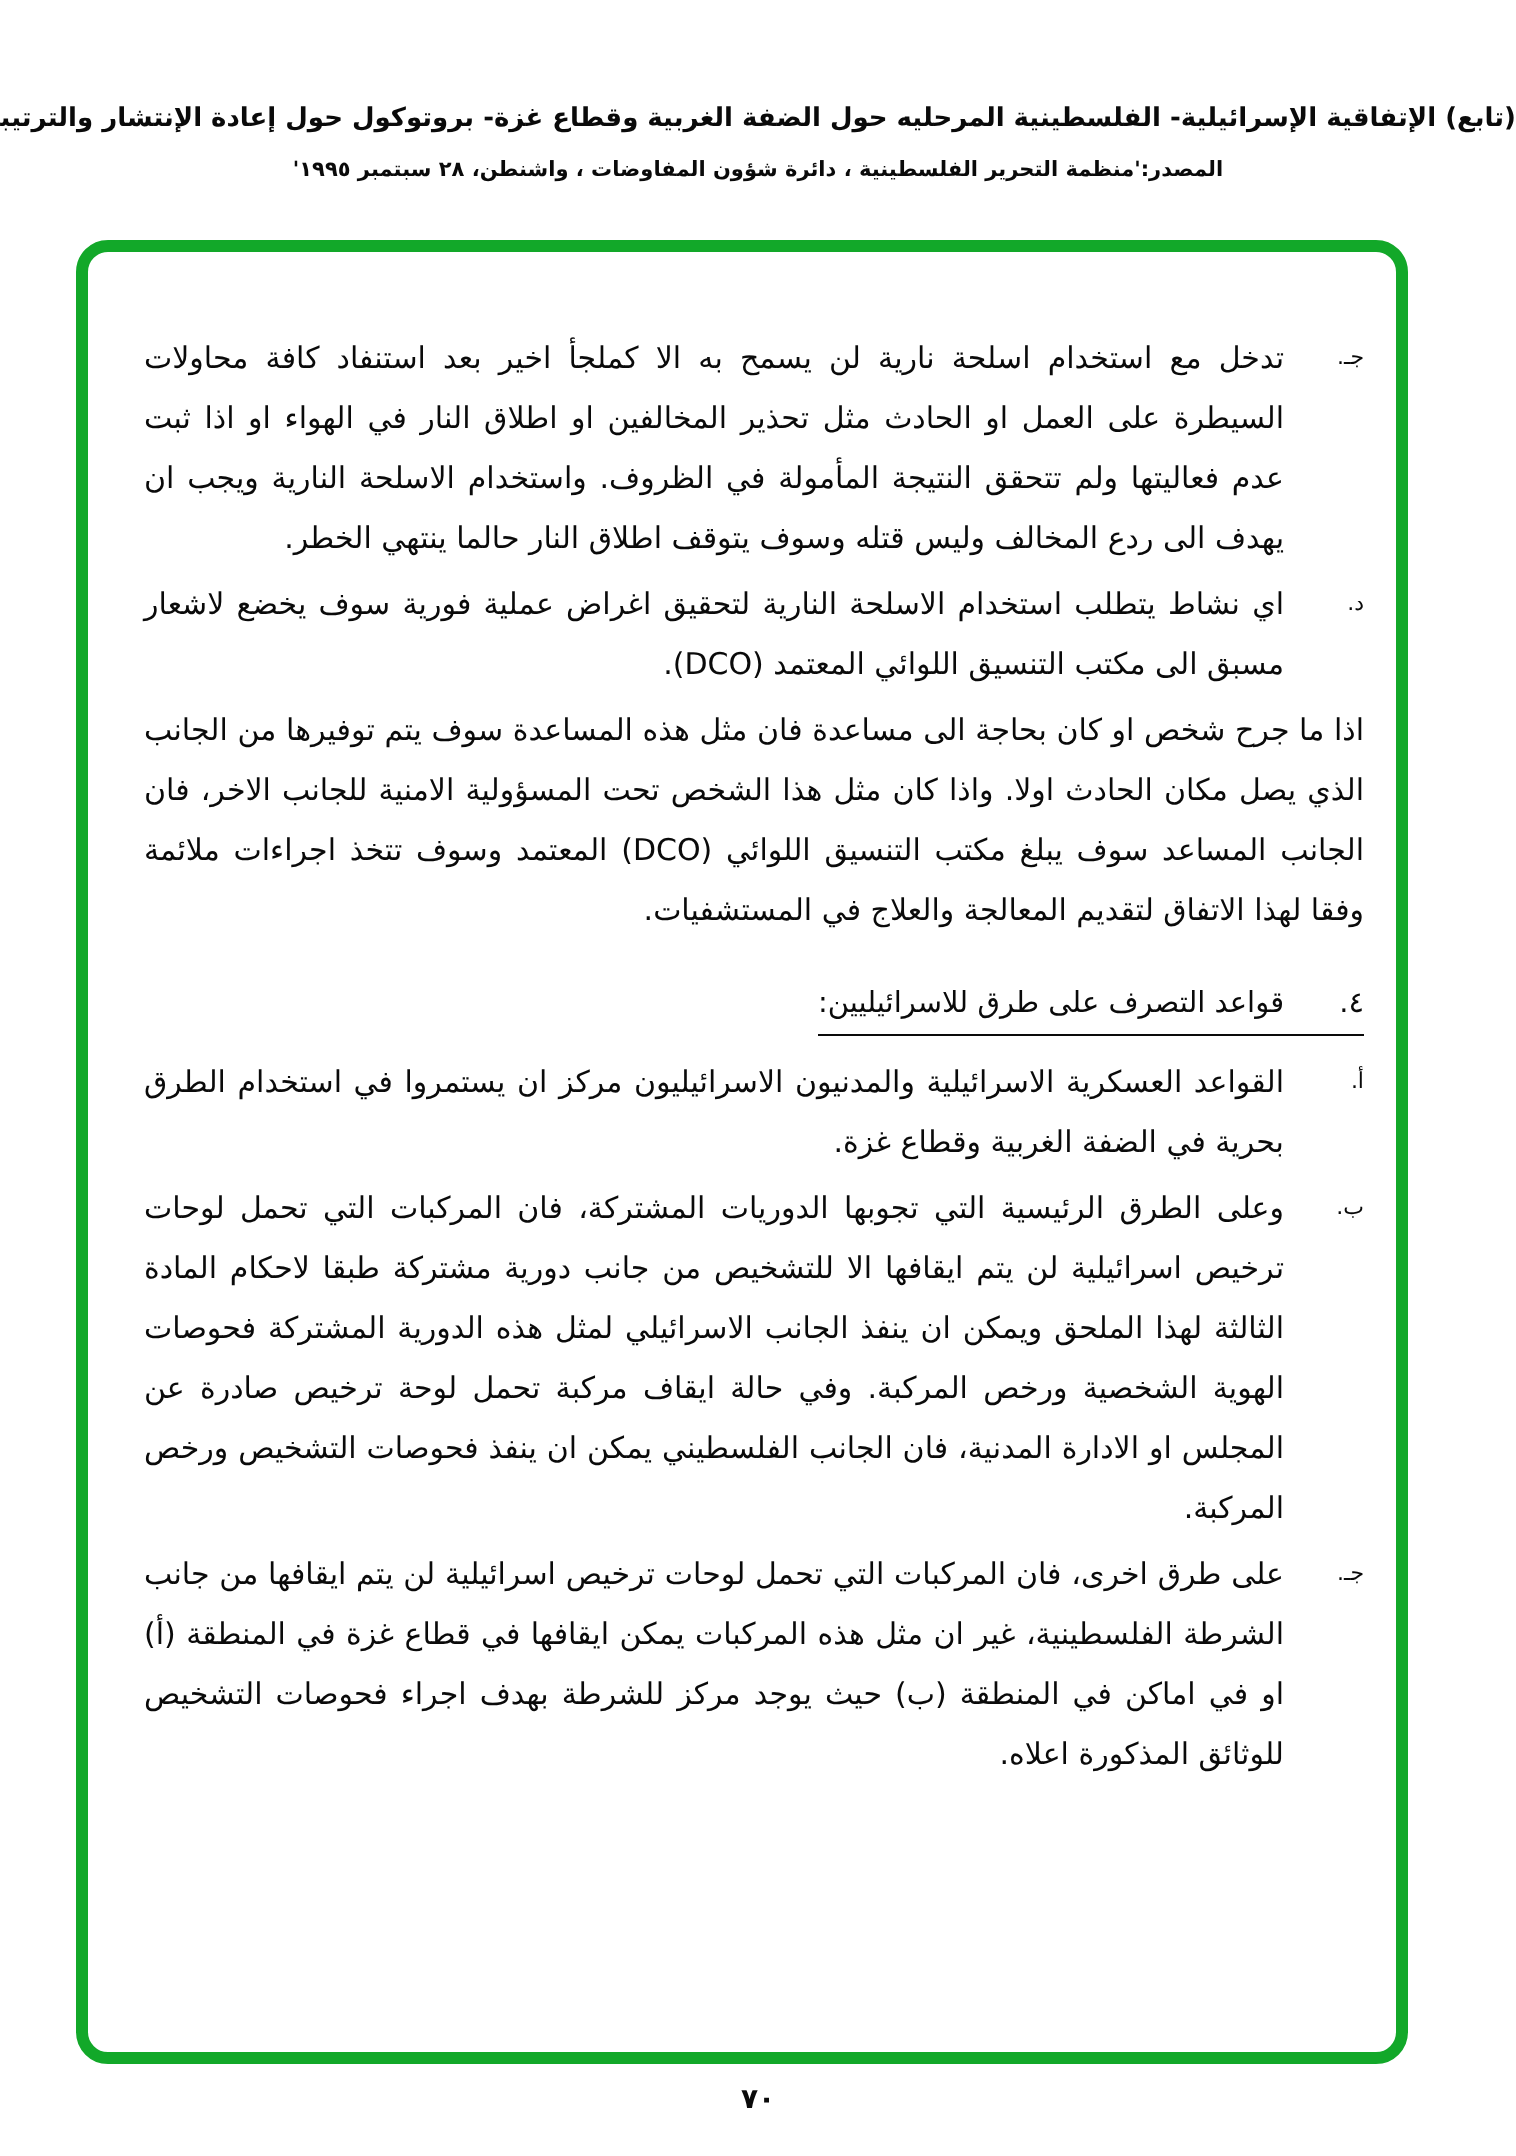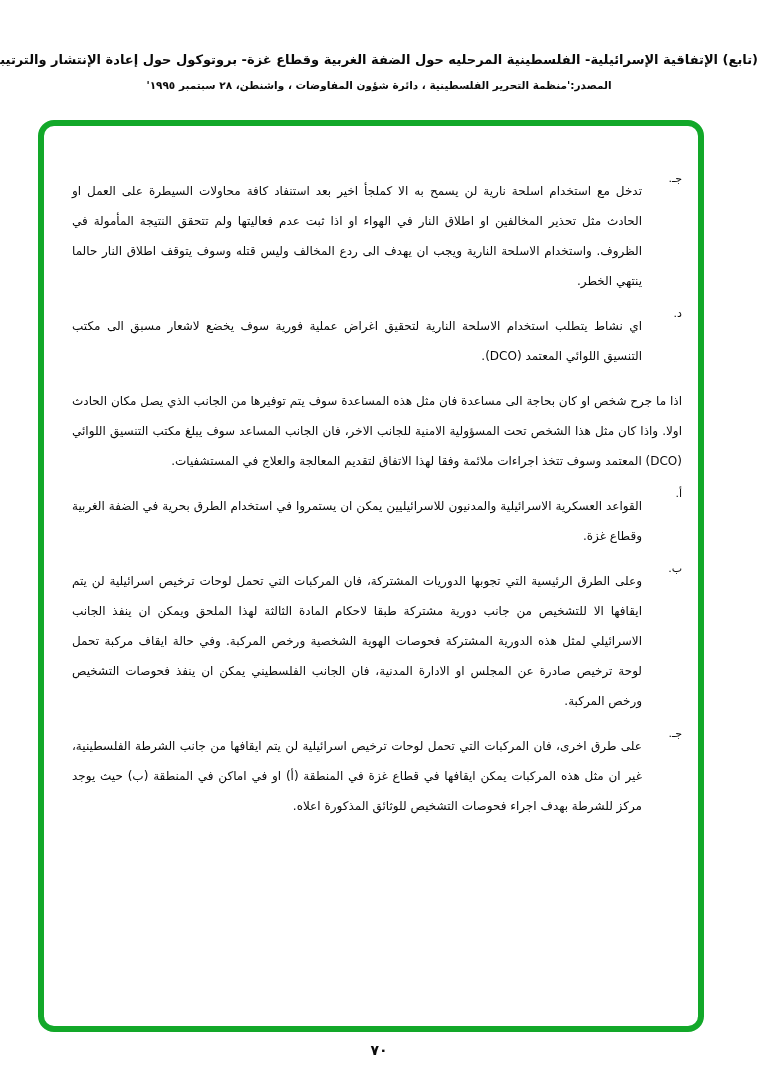--- a/index.html
+++ b/index.html
@@ -31,23 +31,22 @@
     direction:rtl;
   }
   
   .clause { display:flex; margin:0 0 3px 0; }
   .clause-marker {
     flex:0 0 40px;
     font-size:11px; line-height:30px;
   }
   .clause-text {
     flex:1 1 auto;
-    font-size:12px; line-height:30px;
+    font-size:15px; line-height:30px;
     text-align:justify;
-    margin-top:12px;
   }
   
   .section-heading { margin:20px 0 8px 0; direction:rtl; }
   .section-heading-inner {
     display:inline-block;
     border-bottom:1.5px solid #0a0a0a;
     padding-bottom:3px;
     font-size:14.5px; line-height:24px;
   }
   .section-number { display:inline-block; width:40px; }
@@ -77,24 +76,27 @@
 
     <div class="clause">
       <span class="clause-marker">د.</span>
       <div class="clause-text">اي نشاط يتطلب استخدام الاسلحة النارية لتحقيق اغراض عملية فورية سوف يخضع لاشعار مسبق الى مكتب التنسيق اللوائي المعتمد (DCO).</div>
     </div>
 
     <div class="clause">
       <div class="clause-text">اذا ما جرح شخص او كان بحاجة الى مساعدة فان مثل هذه المساعدة سوف يتم توفيرها من الجانب الذي يصل مكان الحادث اولا. واذا كان مثل هذا الشخص تحت المسؤولية الامنية للجانب الاخر، فان الجانب المساعد سوف يبلغ مكتب التنسيق اللوائي (DCO) المعتمد وسوف تتخذ اجراءات ملائمة وفقا لهذا الاتفاق لتقديم المعالجة والعلاج في المستشفيات.</div>
     </div>
 
+    <div class="section-heading">
+      <span class="section-heading-inner"><span class="section-number">٤.</span><span>قواعد التصرف على طرق للاسرائيليين:</span></span>
+    </div>
 
     <div class="clause">
       <span class="clause-marker">أ.</span>
-      <div class="clause-text">القواعد العسكرية الاسرائيلية والمدنيون للاسرائيليين يمكن ان يستمروا في استخدام الطرق بحرية في الضفة الغربية وقطاع غزة.</div>
+      <div class="clause-text">القواعد العسكرية الاسرائيلية والمدنيون الاسرائيليون مركز ان يستمروا في استخدام الطرق بحرية في الضفة الغربية وقطاع غزة.</div>
     </div>
 
     <div class="clause">
       <span class="clause-marker">ب.</span>
       <div class="clause-text">وعلى الطرق الرئيسية التي تجوبها الدوريات المشتركة، فان المركبات التي تحمل لوحات ترخيص اسرائيلية لن يتم ايقافها الا للتشخيص من جانب دورية مشتركة طبقا لاحكام المادة الثالثة لهذا الملحق ويمكن ان ينفذ الجانب الاسرائيلي لمثل هذه الدورية المشتركة فحوصات الهوية الشخصية ورخص المركبة. وفي حالة ايقاف مركبة تحمل لوحة ترخيص صادرة عن المجلس او الادارة المدنية، فان الجانب الفلسطيني يمكن ان ينفذ فحوصات التشخيص ورخص المركبة.</div>
     </div>
 
     <div class="clause">
       <span class="clause-marker">جـ.</span>
       <div class="clause-text">على طرق اخرى، فان المركبات التي تحمل لوحات ترخيص اسرائيلية لن يتم ايقافها من جانب الشرطة الفلسطينية، غير ان مثل هذه المركبات يمكن ايقافها في قطاع غزة في المنطقة (أ) او في اماكن في المنطقة (ب) حيث يوجد مركز للشرطة بهدف اجراء فحوصات التشخيص للوثائق المذكورة اعلاه.</div>

